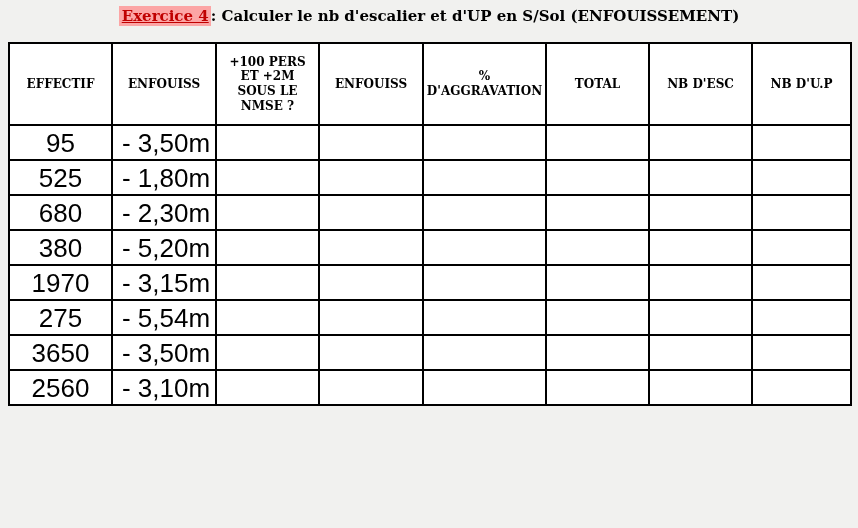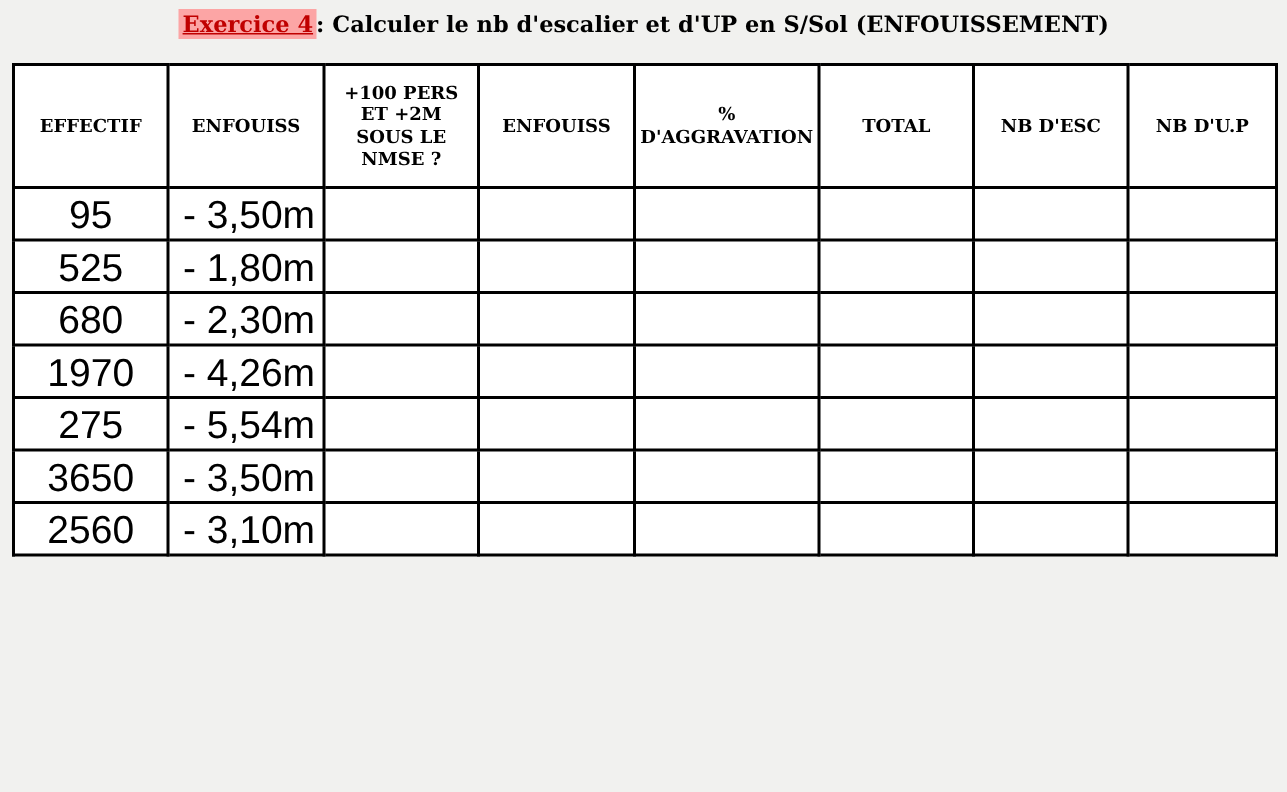--- a/index.html
+++ b/index.html
@@ -123,22 +123,32 @@
         <td class="c-eff">680</td>
         <td class="c-enf">- 2,30m</td>
         <td></td>
         <td></td>
         <td></td>
         <td></td>
         <td></td>
         <td></td>
       </tr>
       <tr>
+        <td class="c-eff">380</td>
+        <td class="c-enf">- 5,20m</td>
+        <td></td>
+        <td></td>
+        <td></td>
+        <td></td>
+        <td></td>
+        <td></td>
+      </tr>
+      <tr>
         <td class="c-eff">1970</td>
-        <td class="c-enf">- 4,26m</td>
+        <td class="c-enf">- 3,15m</td>
         <td></td>
         <td></td>
         <td></td>
         <td></td>
         <td></td>
         <td></td>
       </tr>
       <tr>
         <td class="c-eff">275</td>
         <td class="c-enf">- 5,54m</td>

